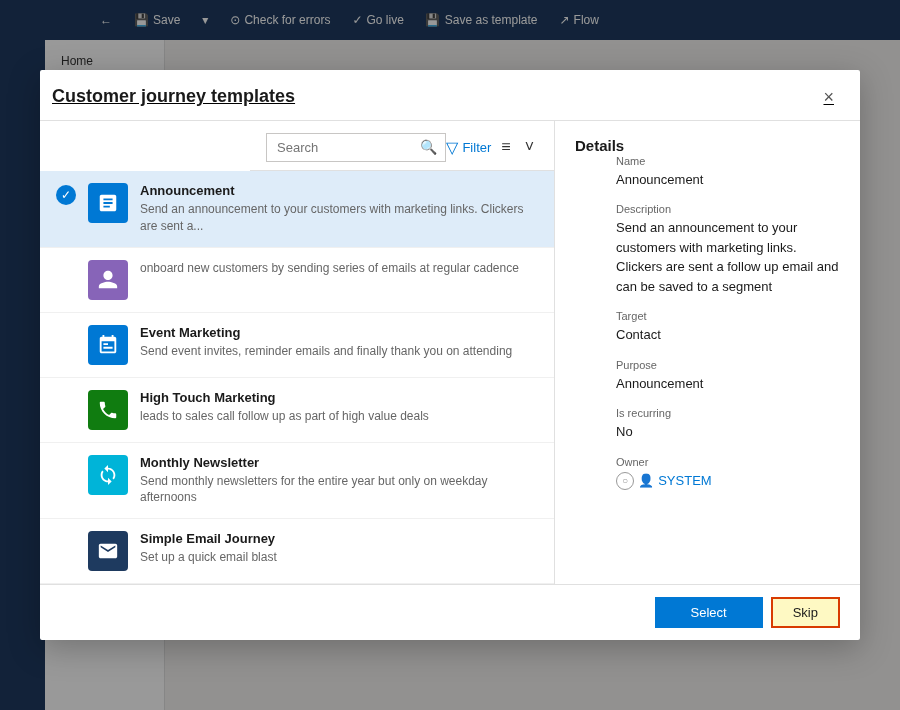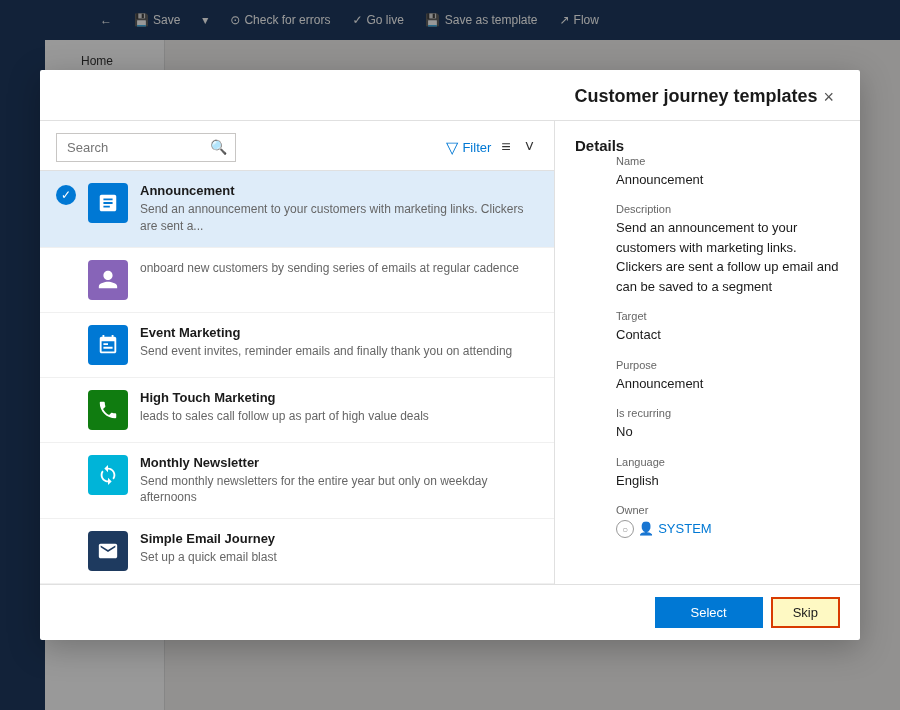--- a/index.html
+++ b/index.html
@@ -67,21 +67,20 @@
       background: #fff;
       border-right: 1px solid #e0e0e0;
       padding: 8px 0;
     }
 
     .nav-item {
       padding: 6px 16px;
       font-size: 12px;
       color: #333;
       cursor: pointer;
-      margin-left: 20px;
     }
 
     .nav-item.nav-section {
       font-weight: 600;
       color: #555;
       margin-top: 8px;
       font-size: 11px;
     }
 
     .app-content {
@@ -110,23 +109,24 @@
       max-height: 670px;
       border-radius: 2px;
       box-shadow: 0 8px 32px rgba(0,0,0,0.25);
       display: flex;
       flex-direction: column;
     }
 
     .modal-header {
       display: flex;
       align-items: center;
-      justify-content: flex-end;
+      justify-content: space-between;
       padding: 16px 20px 12px 12px;
       border-bottom: 1px solid #e0e0e0;
+      text-decoration: underline;
     }
 
     .modal-title {
       font-size: 18px;
       font-weight: 600;
       color: #1a1a1a;
     }
 
     .modal-close {
       background: none;
@@ -144,20 +144,21 @@
       overflow: hidden;
       min-height: 0;
     }
 
     
     .template-list-panel {
       width: 515px;
       border-right: 1px solid #e0e0e0;
       display: flex;
       flex-direction: column;
+      align-items: flex-end;
     }
 
     .search-input-wrapper {
       position: relative;
       display: inline-flex;
       align-items: center;
     }
 
     .search-input {
       border: 1px solid #c8c6c4;
@@ -541,24 +542,20 @@
         <div class="detail-field">
           <div class="detail-label">Purpose</div>
           <div class="detail-value">Announcement</div>
         </div>
 
         <div class="detail-field">
           <div class="detail-label">Is recurring</div>
           <div class="detail-value">No</div>
         </div>
 
-        <div class="detail-field">
-          <div class="detail-label">Language</div>
-          <div class="detail-value">English</div>
-        </div>
 
         <div class="detail-field">
           <div class="detail-label">Owner</div>
           <div class="detail-value link">
             <span class="owner-icon">○</span>
             <span style="color:#0078d4;">👤</span>
             <span>SYSTEM</span>
           </div>
         </div>
       </div>

